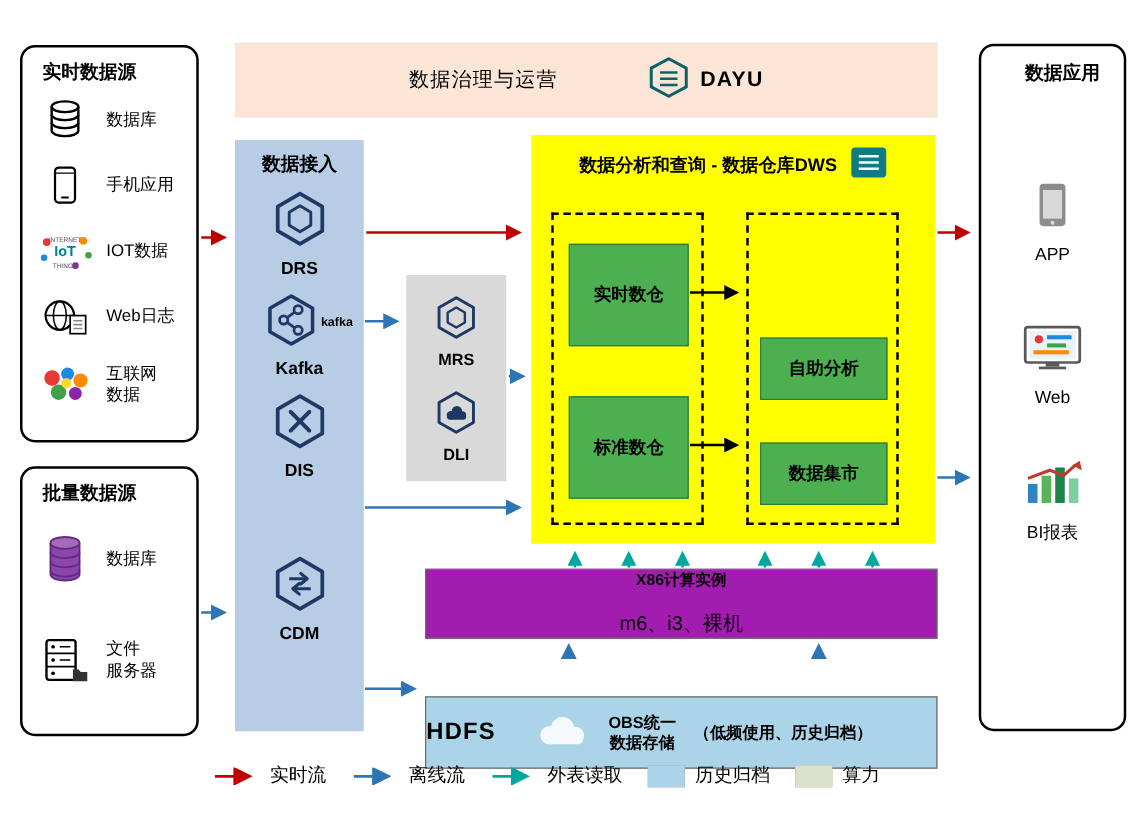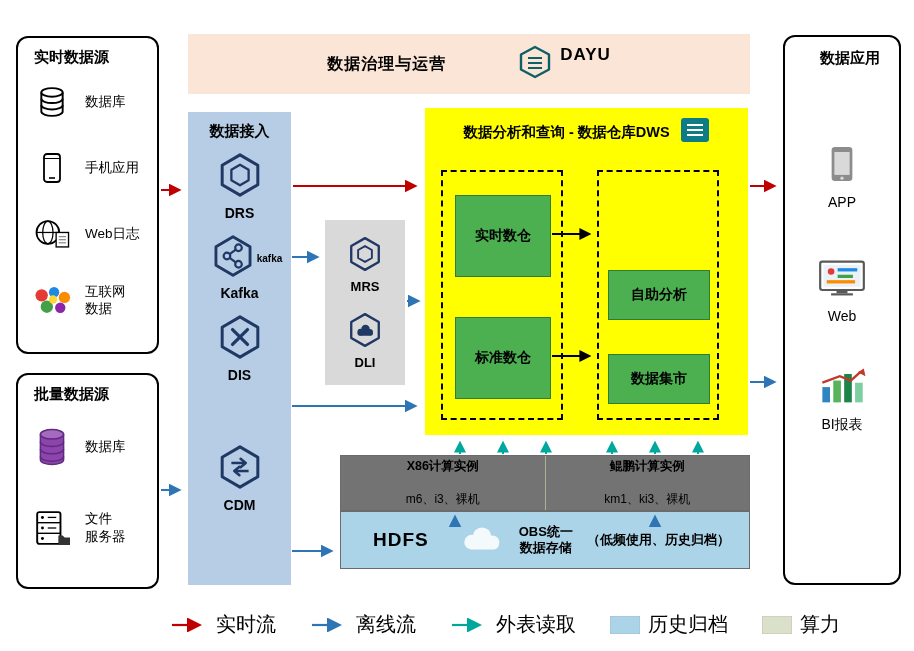--- a/index.html
+++ b/index.html
@@ -10,60 +10,60 @@
   .panel-title{font-weight:bold;font-size:15px;padding:10px 0 0 16px}
   .panel-title.center{text-align:center;padding:12px 0 0 16px}
   .items-col{display:flex;flex-direction:column;justify-content:space-around;padding:2px 4px 8px 10px}
   .item{display:flex;align-items:center;gap:9px}
   .item .ic{flex:0 0 48px;display:flex;justify-content:center}
   .item-label{font-size:13.5px;line-height:1.3}
   .item-label span{display:block}
   
   #banner{position:absolute;left:188px;top:34px;width:562px;height:60px;background:#FBE5D6;
           display:flex;align-items:center;justify-content:center;gap:72px}
-  #banner .b-title{font-weight:bold;font-size:16px;letter-spacing:1px}
-  .logo-group{display:flex;align-items:flex-start;gap:8px}
+  #banner .b-title{font-weight:normal;font-size:16px;letter-spacing:1px}
+  .logo-group{display:flex;align-items:center;gap:8px}
   .logo-text{font-weight:bold;font-size:17px;letter-spacing:1px}
   
   #ingestion{position:absolute;left:188px;top:112px;width:103px;height:473px;background:#B7CDE6}
   #ingestion .col-title{font-weight:bold;font-size:15px;text-align:center;padding-top:10px}
   .svc{position:absolute;left:0;width:100%;display:flex;flex-direction:column;align-items:center}
   .svc-label{font-weight:bold;font-size:14px;margin-top:3px}
   .kafka-row{display:flex;align-items:center;gap:2px;margin-left:14px}
   .kafka-mark{font-weight:bold;font-size:10px}
   
   #midbox{position:absolute;left:325px;top:220px;width:80px;height:165px;background:#D9D9D9}
   .svc2{position:absolute;left:0;width:100%;display:flex;flex-direction:column;align-items:center}
   .svc2 .svc-label{font-size:13px}
   
   #dws{position:absolute;left:425px;top:108px;width:323px;height:327px;background:#FFFF00}
   #dws .dws-head{display:flex;align-items:center;justify-content:center;gap:10px;padding-top:9px}
   #dws .dws-title{font-weight:bold;font-size:14.5px}
   .dashed{position:absolute;border:2px dashed #000}
   .greenbox{position:absolute;background:#4CAF50;border:1px solid #2e7d32;display:flex;
             align-items:center;justify-content:center;font-weight:bold;font-size:14px}
   
-  #compute{position:absolute;left:340px;top:455px;width:410px;height:56px;background:#737373;
+  #compute{position:absolute;left:340px;top:455px;width:410px;height:56px;background:#a21caf;
            border:1px solid #6b6b6b;display:flex}
   #compute .half{flex:1;display:flex;flex-direction:column;align-items:center;justify-content:center}
   #compute .half+.half{border-left:1px solid #aab295}
   #compute .c-title{font-weight:bold;font-size:12.5px}
-  #compute .c-spec{font-size:12px;margin-top:16px}
-  #storage{position:absolute;left:340px;top:511px;width:410px;height:58px;background:#ACD4E9;
-           border:1px solid #6b6b6b;display:flex;align-items:center;padding-left:32px;gap:14px}
+  #compute .c-spec{font-size:16px;margin-top:16px}
+  #storage{position:absolute;left:340px;top:557px;width:410px;height:58px;background:#ACD4E9;
+           border:1px solid #6b6b6b;display:flex;align-items:center;gap:14px}
   #storage .hdfs{font-weight:bold;font-size:19px;letter-spacing:1px}
   #storage .obs{font-weight:bold;font-size:13px;line-height:1.25;text-align:center}
   #storage .obs span{display:block}
   #storage .note{font-weight:bold;font-size:13px}
   
   #apps{left:783px;top:35px;width:118px;height:550px}
   .app-item{position:absolute;left:0;width:100%;display:flex;flex-direction:column;align-items:center;gap:7px}
   .app-label{font-size:14px}
   
-  #legend{position:absolute;left:170px;top:611px;display:flex;align-items:center;gap:34px;font-size:20px}
+  #legend{position:absolute;left:170px;top:611px;display:flex;align-items:center;gap:20px;font-size:15px}
   .lg{display:flex;align-items:center;gap:8px}
   #overlay{position:absolute;left:0;top:0;pointer-events:none;z-index:10}
 </style>
 </head>
 <body>
 
 <div id="canvas">
 
   <div class="panel" style="left:16px;top:36px;width:143px;height:318px">
     <div class="panel-title">实时数据源</div>
@@ -83,20 +83,37 @@
       <div class="item">
         <span class="ic">
           <svg width="20" height="32" viewBox="0 0 20 32">
             <rect x="2" y="2" width="16" height="28" rx="3" fill="#fff" stroke="#000" stroke-width="1.8"></rect>
             <line x1="2" y1="6.5" x2="18" y2="6.5" stroke="#000" stroke-width="1"></line>
             <line x1="7" y1="26" x2="13" y2="26" stroke="#000" stroke-width="1.6"></line>
           </svg>
           </span>
         <span class="item-label">
             <span>手机应用</span>
+          </span>
+      </div>
+      <div class="item">
+        <span class="ic">
+          <svg width="46" height="32" viewBox="0 0 44 30">
+            <circle cx="8" cy="8" r="3" fill="#E53935"></circle>
+              <circle cx="36" cy="7" r="3" fill="#FB8C00"></circle>
+            <circle cx="40" cy="18" r="2.5" fill="#43A047"></circle>
+              <circle cx="6" cy="20" r="2.5" fill="#1E88E5"></circle>
+            <circle cx="30" cy="26" r="2.5" fill="#8E24AA"></circle>
+            <text x="22" y="8" font-size="5" fill="#555" text-anchor="middle">INTERNET</text>
+            <text x="22" y="19" font-size="11" font-weight="bold" fill="#00838F" text-anchor="middle">IoT</text>
+            <text x="22" y="28" font-size="5" fill="#555" text-anchor="middle">THINGS</text>
+          </svg>
+          </span>
+        <span class="item-label">
+            <span>IOT数据</span>
           </span>
       </div>
       <div class="item">
         <span class="ic">
           <svg width="38" height="31" viewBox="0 0 36 30">
             <circle cx="14" cy="14" r="11" fill="#fff" stroke="#000" stroke-width="1.7"></circle>
             <ellipse cx="14" cy="14" rx="5" ry="11" fill="none" stroke="#000" stroke-width="1.2"></ellipse>
             <line x1="3" y1="14" x2="25" y2="14" stroke="#000" stroke-width="1.2"></line>
             <rect x="22" y="14" width="12" height="14" fill="#fff" stroke="#000" stroke-width="1.3"></rect>
             <line x1="24.5" y1="18" x2="31.5" y2="18" stroke="#888" stroke-width="1.2"></line>
@@ -275,24 +292,20 @@
       <div class="greenbox" style="left:9px;top:182px;width:102px;height:50px">
         <span>数据集市</span>
       </div>
     </div>
   </div>
 
   <div id="compute">
     <div class="half">
       <span class="c-title">X86计算实例</span>
       <span class="c-spec">m6、i3、裸机</span>
-    </div>
-    <div class="half">
-      <span class="c-title">鲲鹏计算实例</span>
-      <span class="c-spec">km1、ki3、裸机</span>
     </div>
   </div>
 
   <div id="storage">
     <span class="hdfs">HDFS</span>
     <span style="margin-left:14px">
       <svg width="48" height="32" viewBox="0 0 46 30">
         <g fill="#f4f9fc">
           <circle cx="14" cy="19" r="7"></circle>
             <circle cx="24" cy="14" r="9"></circle>

